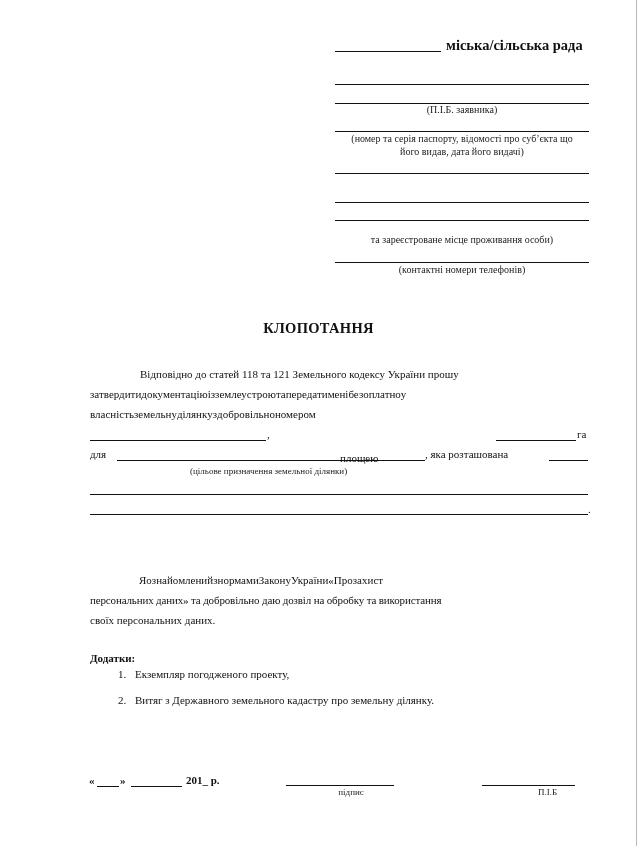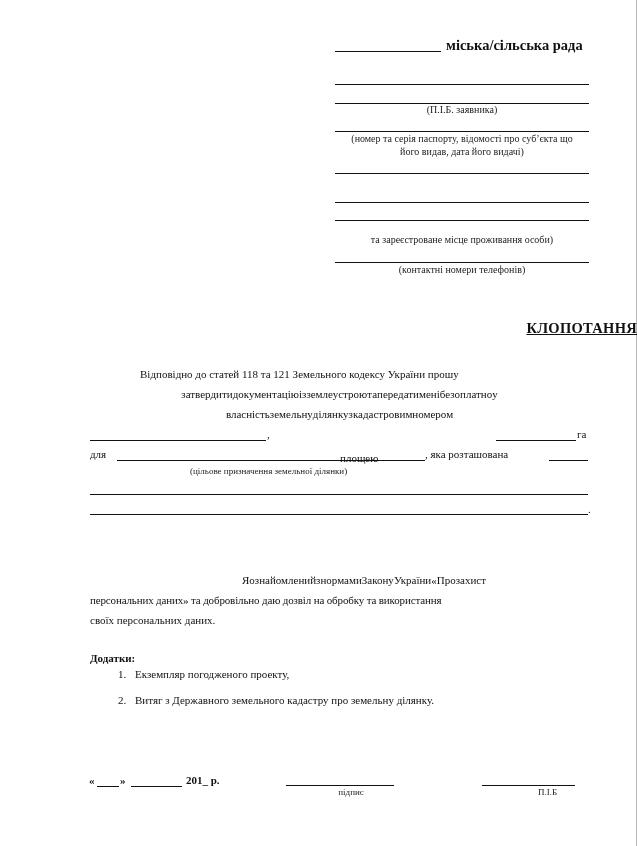--- a/index.html
+++ b/index.html
@@ -3,23 +3,23 @@
   <meta charset="utf-8">
   <style>
     * { box-sizing: border-box; margin: 0; padding: 0; }
     html, body { width: 637px; height: 846px; background: #ffffff; overflow: hidden; }
     body { position: relative; font-family: "Liberation Serif", "DejaVu Serif", serif; color: #111; }
     .page { position: absolute; left: 0; top: 0; width: 637px; height: 846px; background: #fff; border-right: 1px solid #b8b8b8; }
     .abs { position: absolute; white-space: nowrap; }
     .line { position: absolute; height: 0; border-top: 1px solid #111; }
     .small { font-size: 10px; line-height: 12px; text-align: center; color: #222; }
     .council { font-weight: bold; font-size: 14.5px; }
-    .title { font-weight: bold; font-size: 14.5px; letter-spacing: 0.3px; left: 0; width: 637px; text-align: right; text-decoration: underline; }
+    .title { font-weight: bold; font-size: 14.5px; letter-spacing: 0.3px; left: 0; width: 637px; text-align: center; }
     .body-text { font-size: 11px; line-height: 20px; }
-    .just { display: flex; justify-content: center; }
+    .just { display: flex; justify-content: flex-start; }
     .bold { font-weight: bold; }
   </style>
 </head>
 <body>
 
 <div class="page">
 
   <div class="line" style="left:335px; top:51px; width:106px;"></div>
   <div class="abs council" style="left:446px; top:37px;">міська/сільська рада</div>
 
@@ -54,21 +54,21 @@
     <span>мені</span>
     <span>безоплатно</span>
     <span>у</span>
   </div>
 
   <div class="abs body-text just" style="left:90px; top:404px; width:499px;">
     <span>власність</span>
     <span>земельну</span>
     <span>ділянку</span>
     <span>з</span>
-    <span>кадастровим</span>
+    <span>добровільно</span>
     <span>номером</span>
   </div>
 
   <div class="line" style="left:90px; top:440px; width:176px;"></div>
   <div class="abs body-text" style="left:267px; top:424px;">,</div>
   <div class="abs body-text" style="left:340px; top:448px;">площею</div>
   <div class="line" style="left:496px; top:440px; width:80px;"></div>
   <div class="abs body-text" style="left:577px; top:424px;">га</div>
 
   <div class="abs body-text" style="left:90px; top:444px;">для</div>

